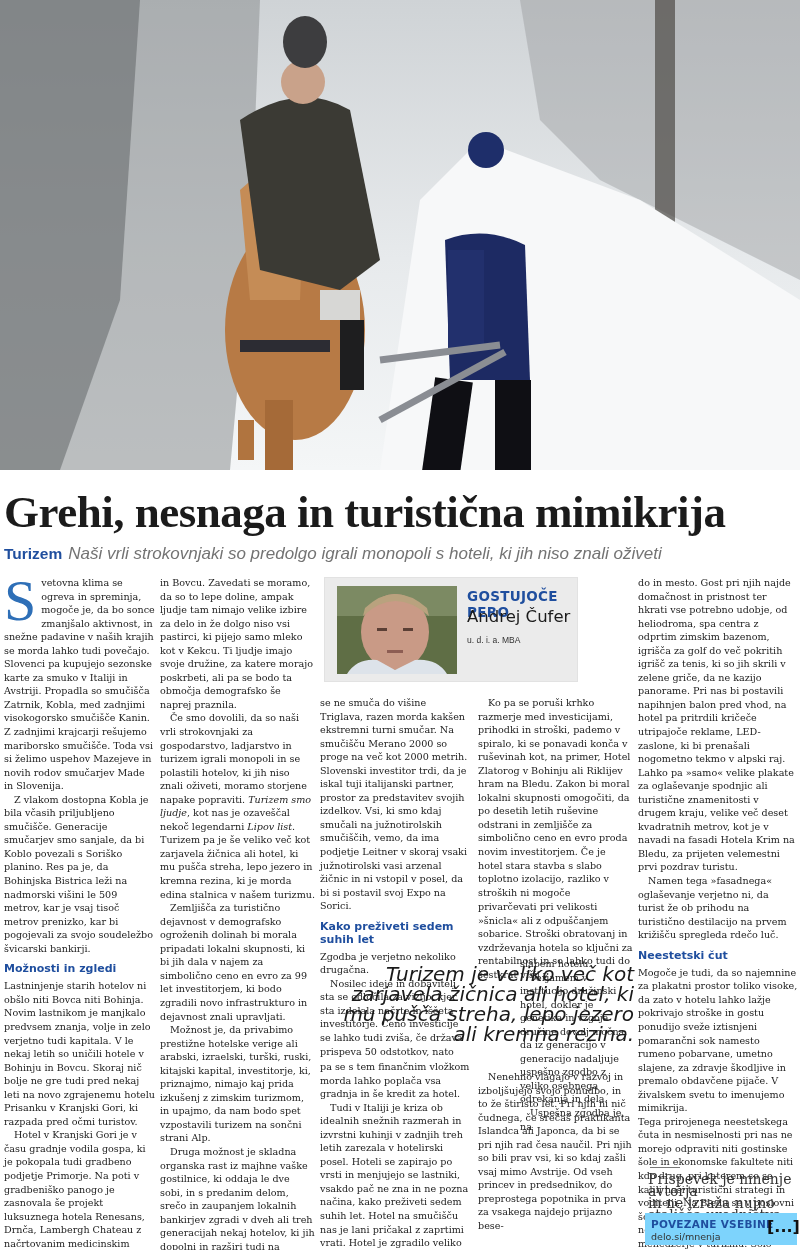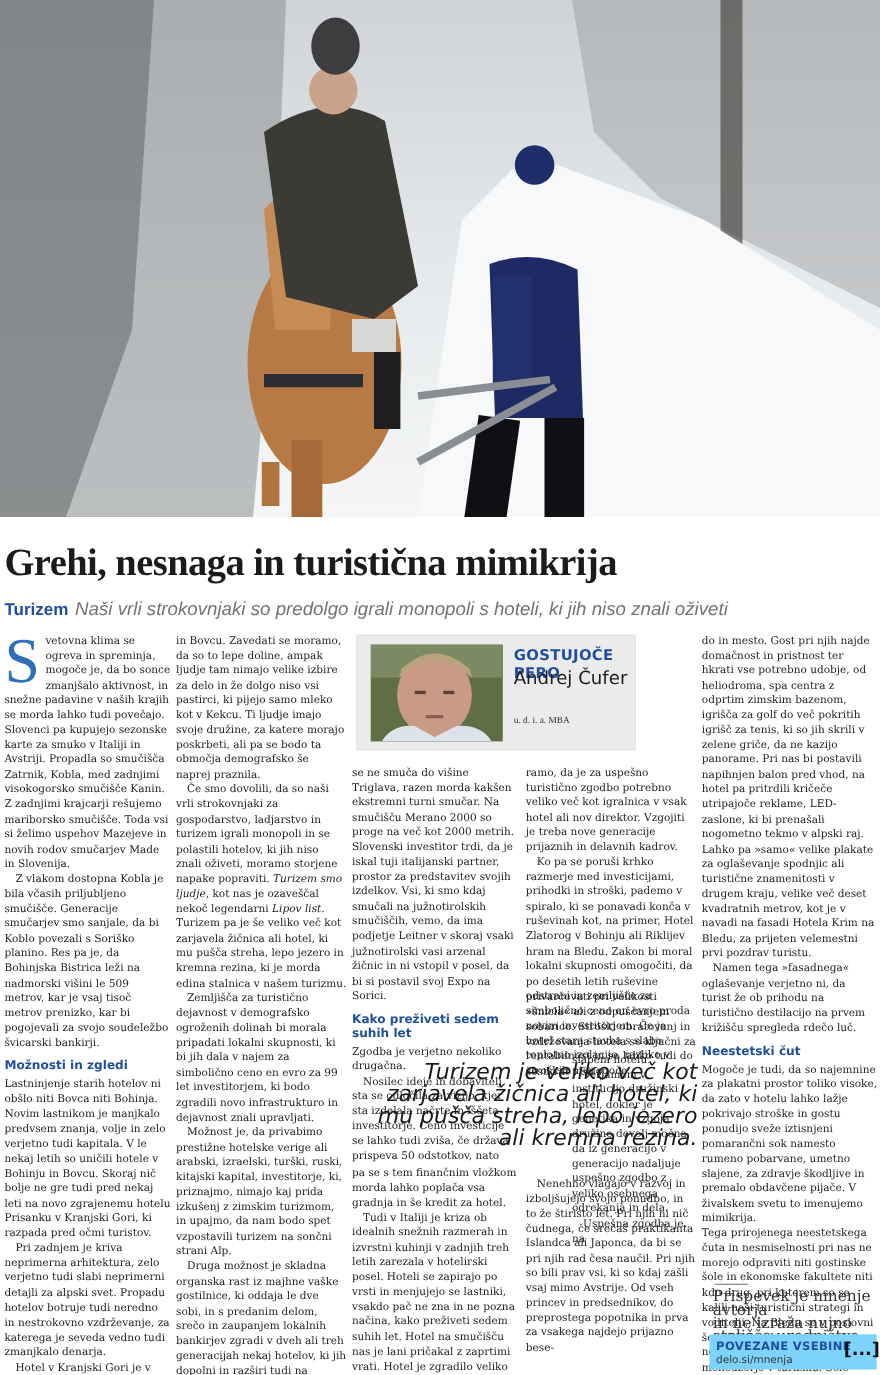--- a/index.html
+++ b/index.html
@@ -1,38 +1,38 @@
 <!DOCTYPE html>
 <html><head>
 <meta charset="utf-8">
 <style>
 *{box-sizing:border-box;margin:0;padding:0}
 html,body{width:800px;height:1250px;overflow:hidden;background:#fff}
 body{font-family:"DejaVu Serif",serif;color:#1a1a1a;position:relative}
 .photo{position:absolute;left:0;top:0;width:800px;height:470px;overflow:hidden;background:#e9ecef}
 .photo svg{display:block}
-.headline{position:absolute;left:4px;top:484px;font-family:"Liberation Serif",serif;font-size:35px;line-height:56px;color:#1b1b1b;letter-spacing:-0.5px;white-space:nowrap}
+.headline{position:absolute;left:4px;top:484px;font-family:"Liberation Serif",serif;font-size:45px;line-height:56px;color:#1b1b1b;letter-spacing:-0.5px;white-space:nowrap}
 .deck{position:absolute;left:4px;top:544px;font-size:15.5px;line-height:20px;white-space:nowrap}
 .deck .tag{font-family:"Liberation Sans",sans-serif;font-weight:bold;color:#1f4e9e;margin-right:6px}
 .deck .sub{font-family:Liberation Sans, sans-serif;font-style:italic;color:#737373;font-size:17px}
 .col{position:absolute;font-size:9.6px;line-height:13.55px;color:#222;text-align:left}
 .col p{text-indent:10px}
 .col p.noind{text-indent:0}
 .col h3{font-family:"DejaVu Sans",sans-serif;font-size:11px;line-height:13px;color:#1f4e9e;font-weight:bold;margin:7px 0 4px}
 .c1{left:4px;top:576px;width:151px}
 .c2{left:160px;top:576px;width:155px}
 .c3{left:320px;top:696px;width:152px}
 .c4{left:478px;top:696px;width:155px}
 .c5{left:638px;top:576px;width:160px}
 .dropcap{float:left;font-family:"Liberation Serif",serif;font-size:58px;line-height:46px;color:#2e6fb7;margin:2px 5px 0 0}
 .box{position:absolute;left:324px;top:577px;width:254px;height:105px;background:#ebebeb;border:1px solid #e2e2e2}
 .box .face{position:absolute;left:12px;top:8px;width:120px;height:88px;background:#6d7a52;overflow:hidden}
 .box .kicker{position:absolute;left:142px;top:10px;font-family:"DejaVu Sans",sans-serif;font-weight:bold;font-size:13.5px;color:#1f4e9e;letter-spacing:0.3px}
 .box .name{position:absolute;left:142px;top:29px;font-family:"DejaVu Sans",sans-serif;font-size:16.5px;color:#1b1b1b}
-.box .role{position:absolute;left:142px;top:71px;font-family:Liberation Serif, serif;font-size:8.5px;color:#333}
+.box .role{position:absolute;left:142px;top:57px;font-family:Liberation Sans, sans-serif;font-size:8.5px;color:#333}
 .pull{position:absolute;left:322px;top:964px;width:312px;text-align:right;font-family:"DejaVu Sans",sans-serif;font-style:italic;font-size:20px;line-height:20px;color:#1a1a1a}
 .c3b{left:320px;top:1060px;width:152px}
 .c4a{left:478px;top:900px;width:155px}
 .c4b{left:520px;top:957px;width:113px}
 .c4c{left:478px;top:1070px;width:155px}
 .rule{position:absolute;left:650px;top:1167px;width:30px;border-top:1px solid #777}
 .note{position:absolute;left:648px;top:1173px;font-family:"DejaVu Serif",serif;font-size:14px;line-height:12px;color:#333}
 .related{position:absolute;left:645px;top:1213px;width:152px;height:32px;background:#7dd3fc}
 .related .lbl{position:absolute;left:6px;top:5px;font-family:"DejaVu Sans",sans-serif;font-weight:bold;font-size:10.5px;color:#1f4e9e;letter-spacing:0.3px}
 .related .url{position:absolute;left:6px;top:18px;font-family:"DejaVu Sans",sans-serif;font-size:9.5px;color:#333}
@@ -85,21 +85,20 @@
 <h1 class="headline">Grehi, nesnaga in turistična mimikrija</h1>
 <div class="deck">
   <span class="tag">Turizem</span><span class="sub">Naši vrli strokovnjaki so predolgo igrali monopoli s hoteli, ki jih niso znali oživeti</span>
 </div>
 
 <div class="col c1">
   <p class="noind"><span class="dropcap">S</span><span>vetovna klima se ogreva in spreminja, mogoče je, da bo sonce zmanjšalo aktivnost, in snežne padavine v naših krajih se morda lahko tudi povečajo. Slovenci pa kupujejo sezonske karte za smuko v Italiji in Avstriji. Propadla so smučišča Zatrnik, Kobla, med zadnjimi visokogorsko smučišče Kanin. Z zadnjimi krajcarji rešujemo mariborsko smučišče. Toda vsi si želimo uspehov Mazejeve in novih rodov smučarjev Made in Slovenija.</span></p>
   <p>Z vlakom dostopna Kobla je bila včasih priljubljeno smučišče. Generacije smučarjev smo sanjale, da bi Koblo povezali s Soriško planino. Res pa je, da Bohinjska Bistrica leži na nadmorski višini le 509 metrov, kar je vsaj tisoč metrov prenizko, kar bi pogojevali za svojo soudeležbo švicarski bankirji.</p>
   <h3>Možnosti in zgledi</h3>
   <p class="noind">Lastninjenje starih hotelov ni obšlo niti Bovca niti Bohinja. Novim lastnikom je manjkalo predvsem znanja, volje in zelo verjetno tudi kapitala. V le nekaj letih so uničili hotele v Bohinju in Bovcu. Skoraj nič bolje ne gre tudi pred nekaj leti na novo zgrajenemu hotelu Prisanku v Kranjski Gori, ki razpada pred očmi turistov.</p>
-  <p>Pri zadnjem je kriva neprimerna arhitektura, zelo verjetno tudi slabi neprimerni detajli za alpski svet. Propadu hotelov botruje tudi neredno in nestrokovno vzdrževanje, za katerega je seveda vedno tudi zmanjkalo denarja.</p>
   <p>Hotel v Kranjski Gori je v času gradnje vodila gospa, ki je pokopala tudi gradbeno podjetje Primorje. Na poti v gradbeniško panogo je zasnovala še projekt luksuznega hotela Renesans, Drnča, Lambergh Chateau z načrtovanim medicinskim programom in igralnico, ki bi jo lokalni skupnosti vsilili pod pretvezo. Izvajalci del niso bili poplačani, zvrstili so se že vsaj trije lastniki. Poleg vlaganja v ponovno rojstvo Koble in reševanja enega hotela z nasedlo investicijo v Bohinjski Bistrici bi morali razmišljati širše za celoten Bohinjski kot, reševati in razmišljati bi morali še prek hriba tudi o smučišču Kaninu</p>
 </div>
 
 <div class="col c2">
   <p class="noind">in Bovcu. Zavedati se moramo, da so to lepe doline, ampak ljudje tam nimajo velike izbire za delo in že dolgo niso vsi pastirci, ki pijejo samo mleko kot v Kekcu. Ti ljudje imajo svoje družine, za katere morajo poskrbeti, ali pa se bodo ta območja demografsko še naprej praznila.</p>
   <p><span>Če smo dovolili, da so naši vrli strokovnjaki za gospodarstvo, ladjarstvo in turizem igrali monopoli in se polastili hotelov, ki jih niso znali oživeti, moramo storjene napake popraviti. </span><em>Turizem smo ljudje</em><span>, kot nas je ozaveščal nekoč legendarni </span><em>Lipov list</em><span>. Turizem pa je še veliko več kot zarjavela žičnica ali hotel, ki mu pušča streha, lepo jezero in kremna rezina, ki je morda edina stalnica v našem turizmu.</span></p>
   <p>Zemljišča za turistično dejavnost v demografsko ogroženih dolinah bi morala pripadati lokalni skupnosti, ki bi jih dala v najem za simbolično ceno en evro za 99 let investitorjem, ki bodo zgradili novo infrastrukturo in dejavnost znali upravljati.</p>
   <p>Možnost je, da privabimo prestižne hotelske verige ali arabski, izraelski, turški, ruski, kitajski kapital, investitorje, ki, priznajmo, nimajo kaj prida izkušenj z zimskim turizmom, in upajmo, da nam bodo spet vzpostavili turizem na sončni strani Alp.</p>
   <p>Druga možnost je skladna organska rast iz majhne vaške gostilnice, ki oddaja le dve sobi, in s predanim delom, srečo in zaupanjem lokalnih bankirjev zgradi v dveh ali treh generacijah nekaj hotelov, ki jih dopolni in razširi tudi na upravljanje več deset hotelov v regiji.</p>
 
@@ -131,21 +130,20 @@
 </div>
 
 <div class="pull">Turizem je veliko več kot zarjavela žičnica ali hotel, ki mu pušča streha, lepo jezero ali kremna rezina.</div>
 
 <div class="col c3b">
   <p class="noind">pa se s tem finančnim vložkom morda lahko poplača vsa gradnja in še kredit za hotel.</p>
   <p>Tudi v Italiji je kriza ob idealnih snežnih razmerah in izvrstni kuhinji v zadnjih treh letih zarezala v hotelirski posel. Hoteli se zapirajo po vrsti in menjujejo se lastniki, vsakdo pač ne zna in ne pozna načina, kako preživeti sedem suhih let.  Hotel na smučišču nas je lani pričakal z zaprtimi vrati. Hotel je zgradilo veliko gradbeno podjetje, ki je v stečaju. Prav tako še nekaj drugih hotelov v istem kraju na izjemnih lokacijah, ki niso zmogli vračila kreditov. Zavedati se mo-</p>
 </div>
 
 <div class="col c4">
-  <p class="noind">ramo, da je za uspešno turistično zgodbo potrebno veliko več kot igralnica v vsak hotel ali nov direktor. Vzgojiti je treba nove generacije prijaznih in delavnih kadrov.</p>
   <p>Ko pa se poruši krhko razmerje med investicijami, prihodki in stroški, pademo v spiralo, ki se ponavadi konča v ruševinah kot, na primer, Hotel Zlatorog v Bohinju ali Riklijev hram na Bledu. Zakon bi moral lokalni skupnosti omogočiti, da po desetih letih ruševine odstrani in zemljišče za simbolično ceno en evro proda novim investitorjem. Če je hotel stara stavba s slabo toplotno izolacijo, razliko v stroških ni mogoče</p>
 </div>
 <div class="col c4a">
   <p class="noind">privarčevati pri velikosti »šnicla« ali z odpuščanjem sobarice. Stroški obratovanj in vzdrževanja hotela so ključni za rentabilnost in so lahko tudi do šestkrat višji v</p>
 </div>
 <div class="col c4b">
   <p class="noind">slabem hotelu.</p>
   <p>Verjamem v institucijo družinski hotel, dokler je genetika in vzgoja družine dovolj močna, da iz generacijo v generacijo nadaljuje uspešno zgodbo z veliko osebnega odrekanja in dela.</p>
   <p>Uspešna zgodba je, na</p>
 </div>

